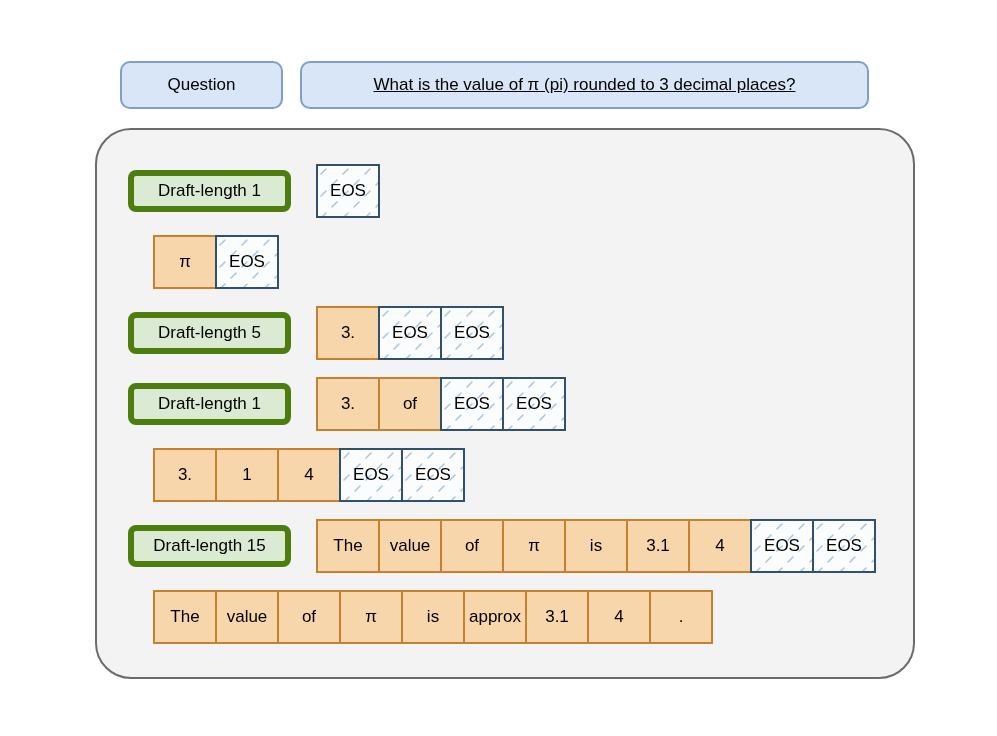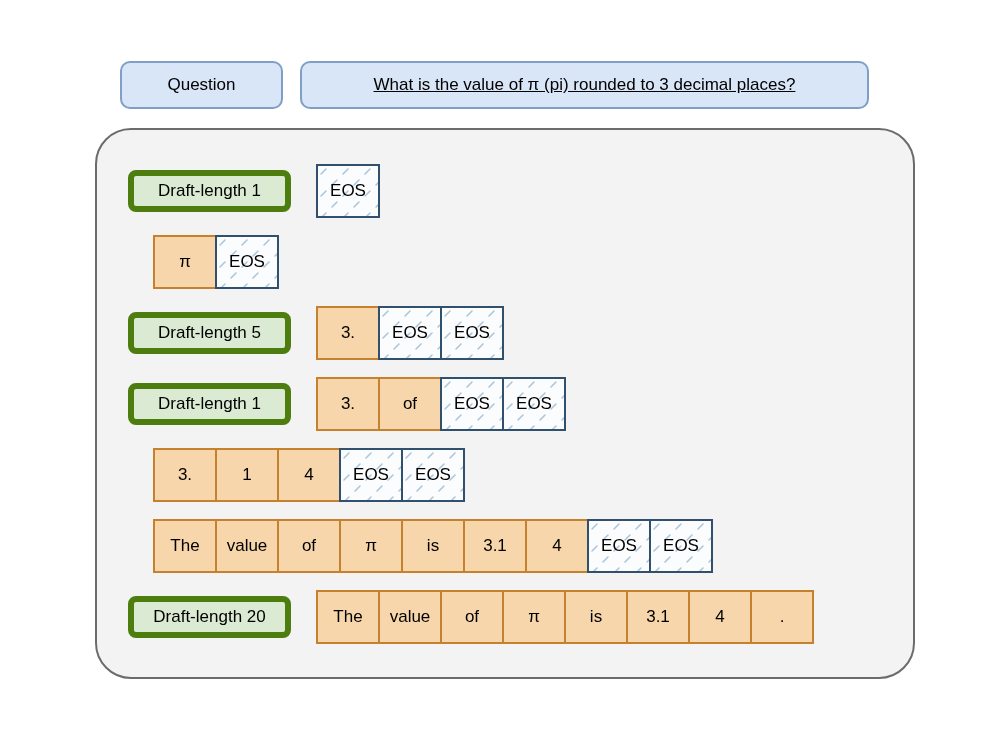--- a/index.html
+++ b/index.html
@@ -251,20 +251,21 @@
                   <path d="M3 8 L8 3 M14 19 L19 14" stroke="#adc6dc" stroke-width="1.6" stroke-linecap="round" fill="none"></path>
                 </pattern>
               </defs>
               <rect width="100%" height="100%" fill="url(#hatch-4-4)"></rect>
             </svg>
             <span class="tok-text">EOS</span>
           </div>
         </div>
       </div>
       <div class="row">
+        <div class="row-label">Draft-length 15</div>
         <div class="tokens">
           <div class="token accepted">
             <span class="tok-text">The</span>
           </div>
           <div class="token accepted">
             <span class="tok-text">value</span>
           </div>
           <div class="token accepted">
             <span class="tok-text">of</span>
           </div>
@@ -298,38 +299,40 @@
                   <path d="M3 8 L8 3 M14 19 L19 14" stroke="#adc6dc" stroke-width="1.6" stroke-linecap="round" fill="none"></path>
                 </pattern>
               </defs>
               <rect width="100%" height="100%" fill="url(#hatch-5-8)"></rect>
             </svg>
             <span class="tok-text">EOS</span>
           </div>
         </div>
       </div>
       <div class="row">
-        <div class="row-label">Draft-length 20</div>
         <div class="tokens">
           <div class="token accepted">
             <span class="tok-text">The</span>
           </div>
           <div class="token accepted">
             <span class="tok-text">value</span>
           </div>
           <div class="token accepted">
             <span class="tok-text">of</span>
           </div>
           <div class="token accepted">
             <span class="tok-text">π</span>
           </div>
           <div class="token accepted">
             <span class="tok-text">is</span>
           </div>
           <div class="token accepted">
+            <span class="tok-text">approx</span>
+          </div>
+          <div class="token accepted">
             <span class="tok-text">3.1</span>
           </div>
           <div class="token accepted">
             <span class="tok-text">4</span>
           </div>
           <div class="token accepted">
             <span class="tok-text">.</span>
           </div>
         </div>
       </div>

